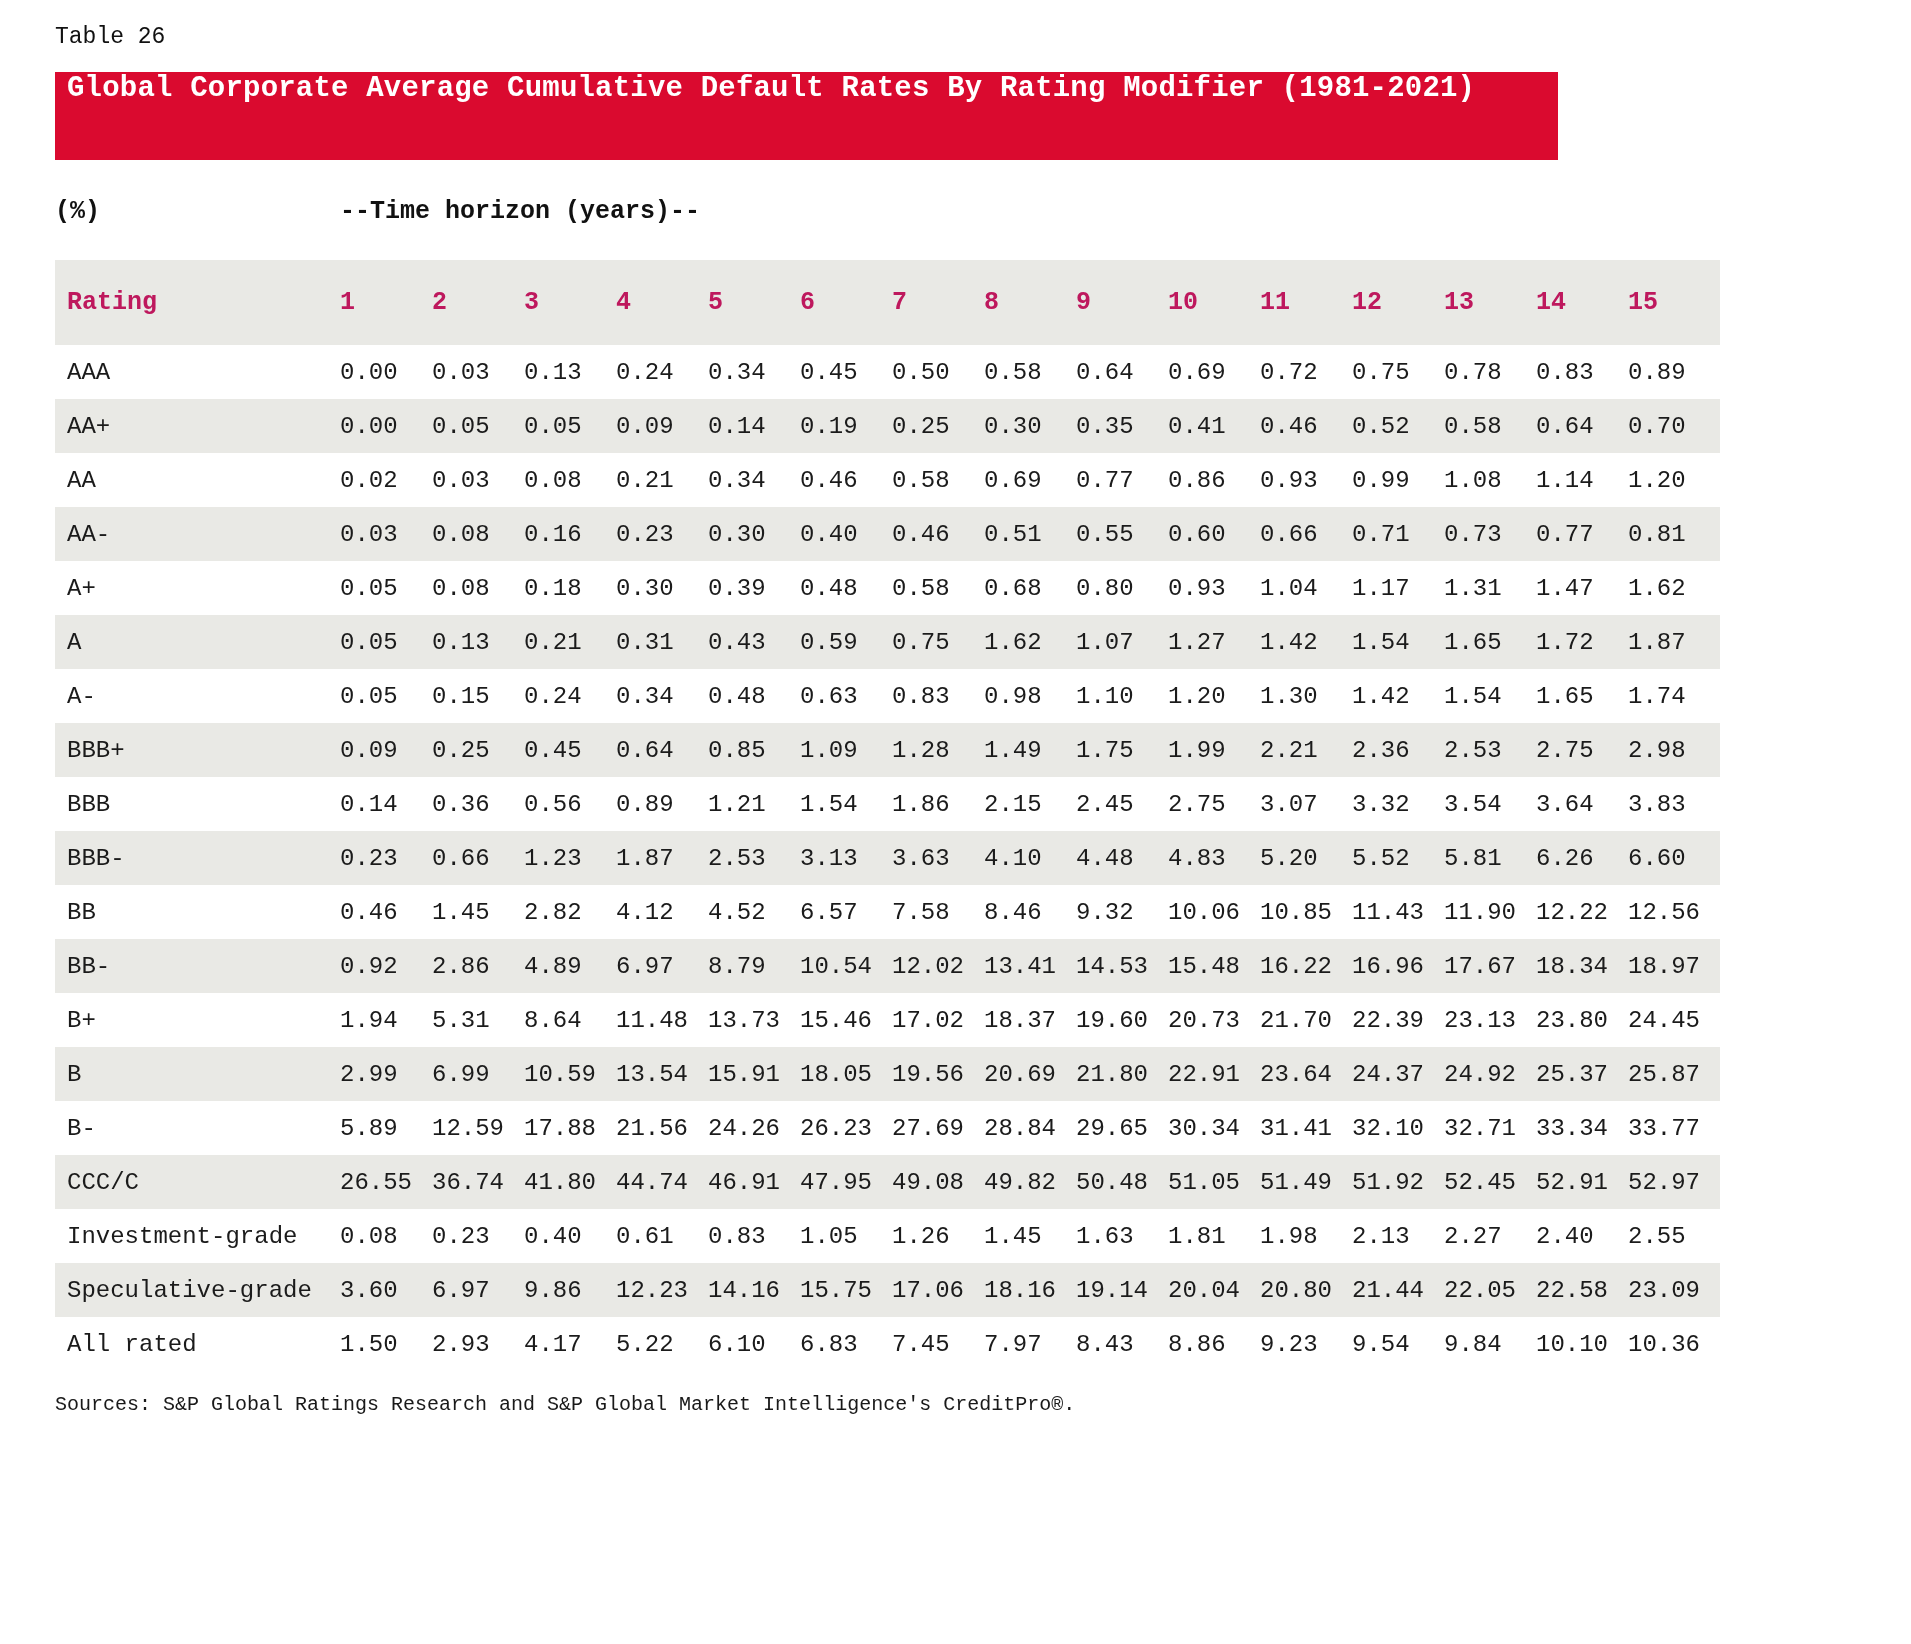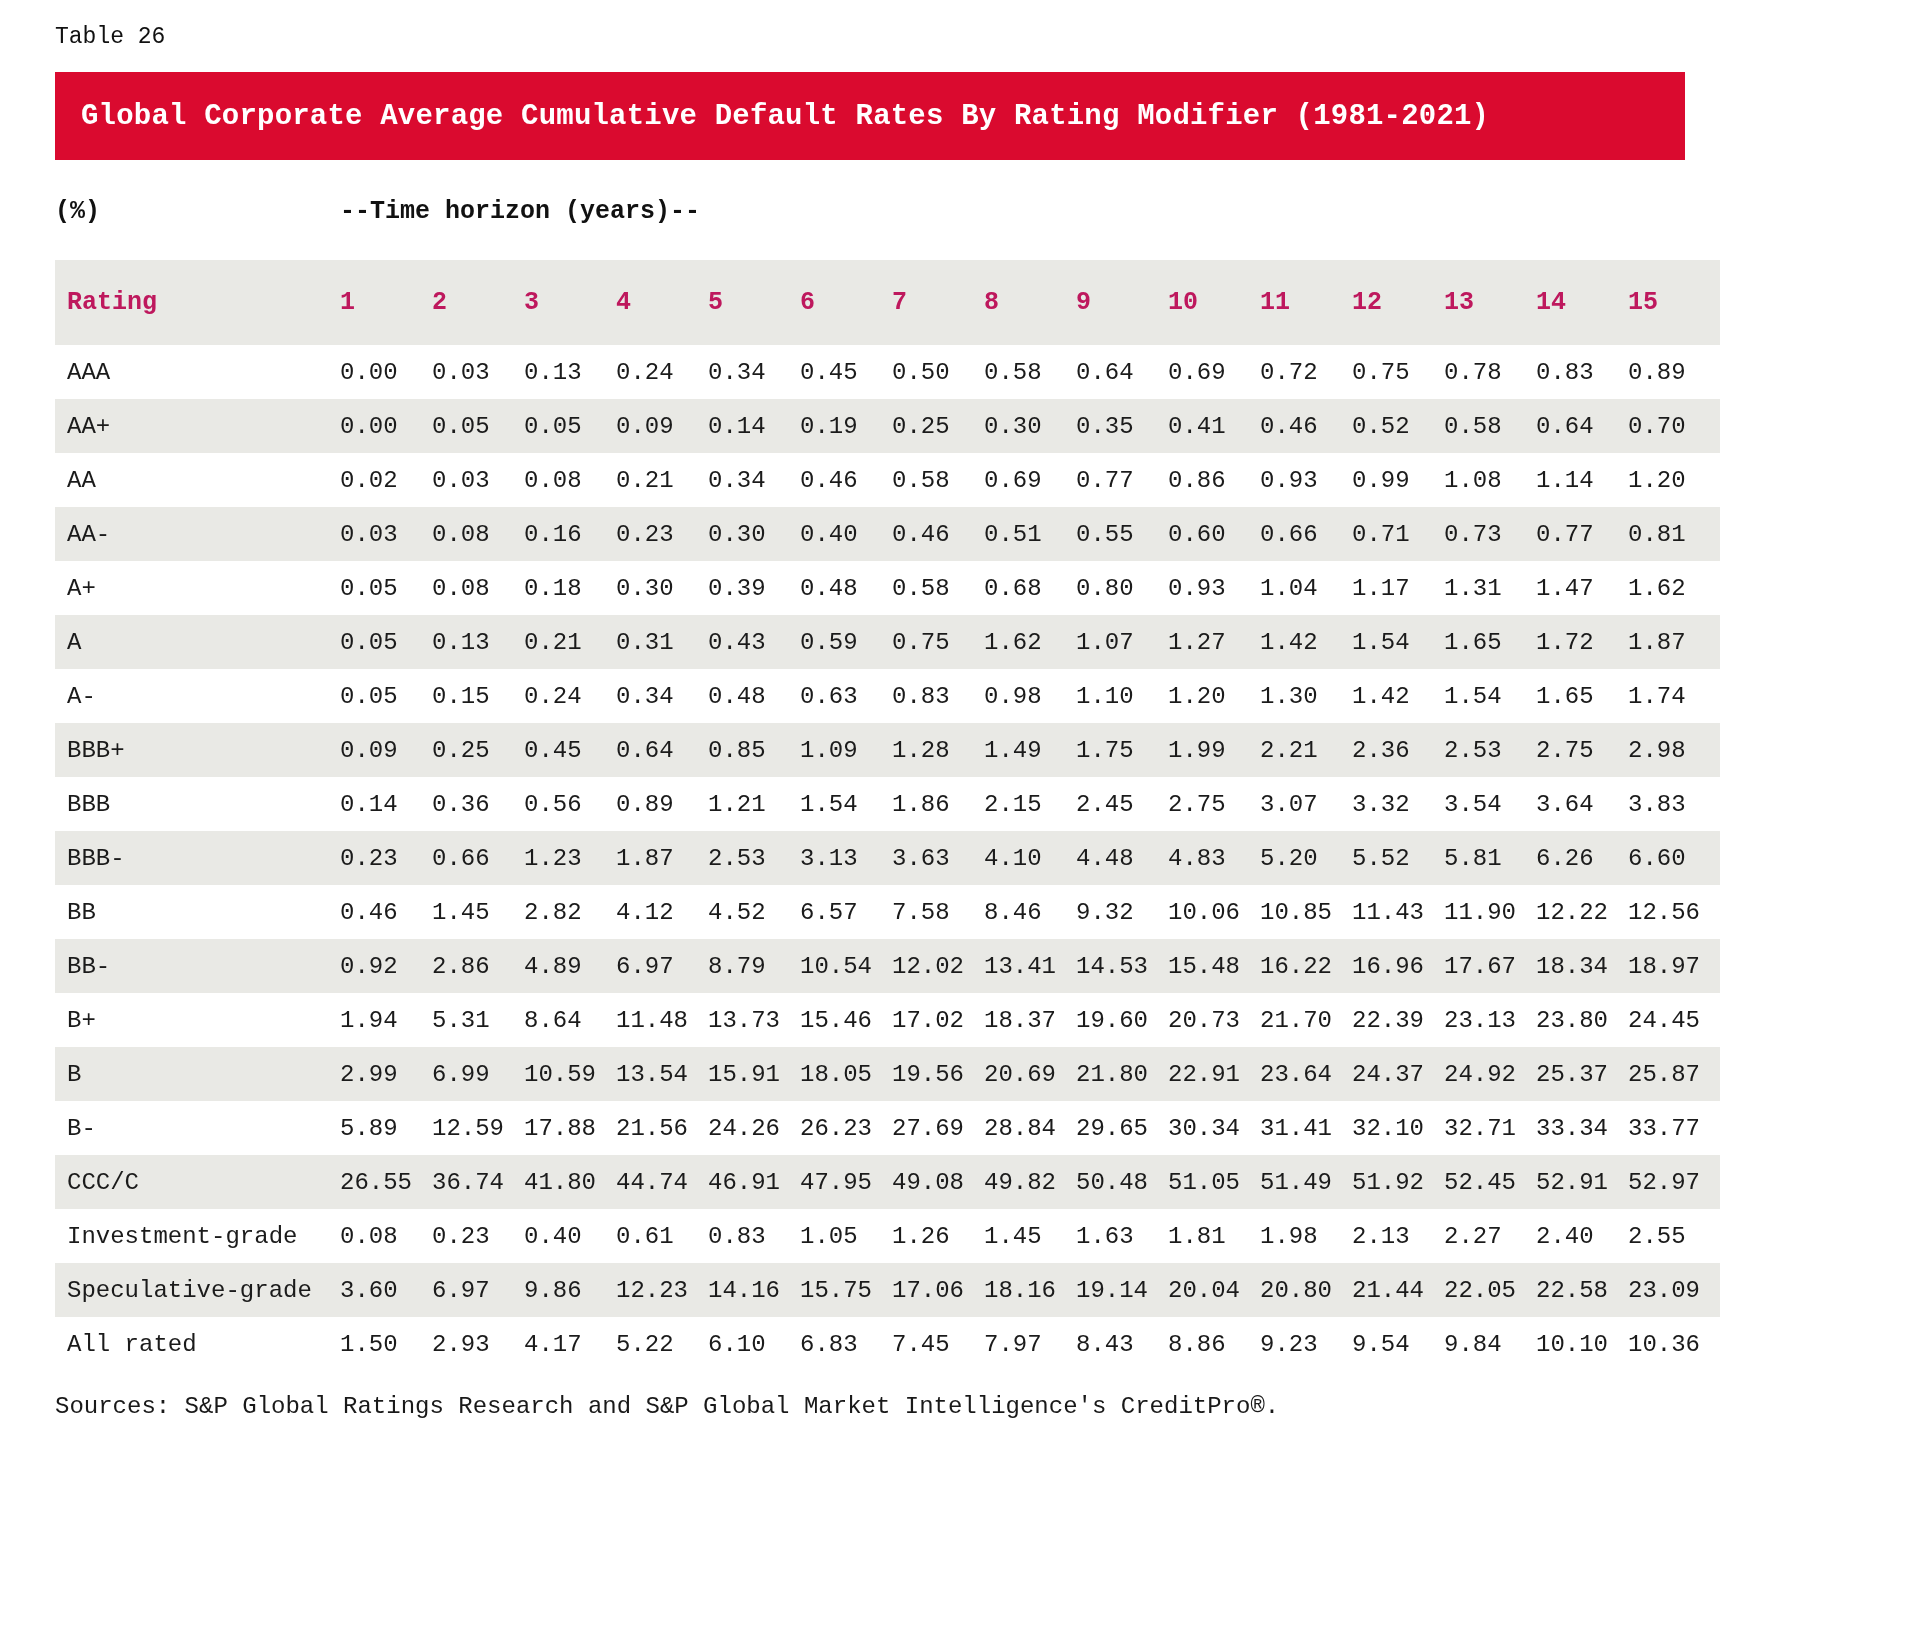--- a/index.html
+++ b/index.html
@@ -19,27 +19,26 @@
     overflow: hidden;
     font-family: Liberation Mono, monospace;
   }
   .table-label {
     font-size: 23px;
     line-height: 26px;
     color: #111111;
     margin-bottom: 22px;
   }
   .title-bar {
-    width: 1630px;
+    width: 1503px;
     height: 88px;
     background: #DA0A2F;
     display: flex;
-    align-items: center;
     box-sizing: border-box;
-    padding-left: 26px;
+    padding-left: 12px;
   }
   .title-bar h1 {
     margin: 0;
     font-size: 29px;
     font-weight: bold;
     color: #ffffff;
     letter-spacing: 0.2px;
   }
   .subheader {
     display: flex;
@@ -80,21 +79,21 @@
   }
   table.rates thead th.rating-head,
   table.rates td.rating-cell {
     padding-left: 12px;
   }
   table.rates tbody tr { height: 54px; }
   table.rates tbody tr:nth-child(even) { background: #E9E9E5; }
   table.rates tbody td { color: #1b1b1b; }
   .sources {
     margin-top: 22px;
-    font-size: 24px;
+    font-size: 20px;
     color: #191919;
   }
 </style>
 </head>
 <body>
 
 <div class="page">
 
   <div class="table-label">Table 26</div>
 

